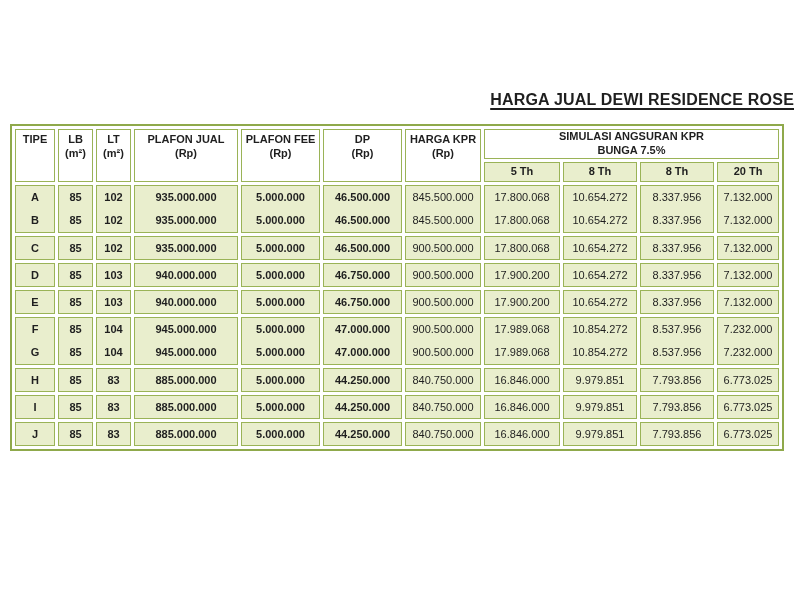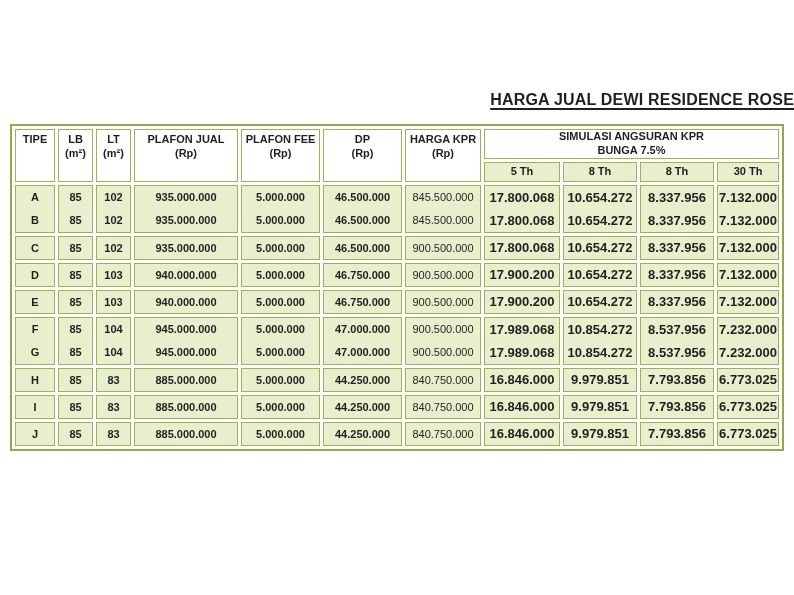--- a/index.html
+++ b/index.html
@@ -31,21 +31,21 @@
   th .l1, th .l2 { display:block; }
   th.sim-head { vertical-align:middle; padding-top:0; height:30px; }
   th.tenor    { background:#e9eecd; vertical-align:middle; padding-top:0; height:20px; }
   td { background:#e9eecd; font-size:11px; vertical-align:middle; }
   tr.sgl td { height:22px; }
   tr.dbl td { height:47px; }
   td .val { line-height:22px; }
   tr.dbl td .val { height:23px; line-height:23px; }
   .c-tipe, .c-lb, .c-lt, .c-harga, .c-book, .c-dp { font-weight:700; }
   .c-plafon { font-weight:400; }
-  .c-sim { font-weight:700; font-size:13px; }
+  .c-sim { font-weight:400; font-size:11px; }
 </style>
 </head>
 <body>
 
 <div class="canvas">
 
   <div class="title">
     <span>HARGA JUAL DEWI RESIDENCE ROSE</span>
   </div>
 
@@ -95,21 +95,21 @@
         </th>
         <th colspan="4" class="sim-head">
           <span class="l1">SIMULASI ANGSURAN KPR</span>
           <span class="l2">BUNGA 7.5%</span>
         </th>
       </tr>
       <tr>
         <th class="tenor">5 Th</th>
         <th class="tenor">8 Th</th>
         <th class="tenor">8 Th</th>
-        <th class="tenor">30 Th</th>
+        <th class="tenor">20 Th</th>
       </tr>
     </thead>
     <tbody id="price-body">
         <tr class="dbl">
           <td class="c-tipe">
             <div class="val">A</div>
             <div class="val">B</div>
           </td>
           <td class="c-lb">
             <div class="val">85</div>

